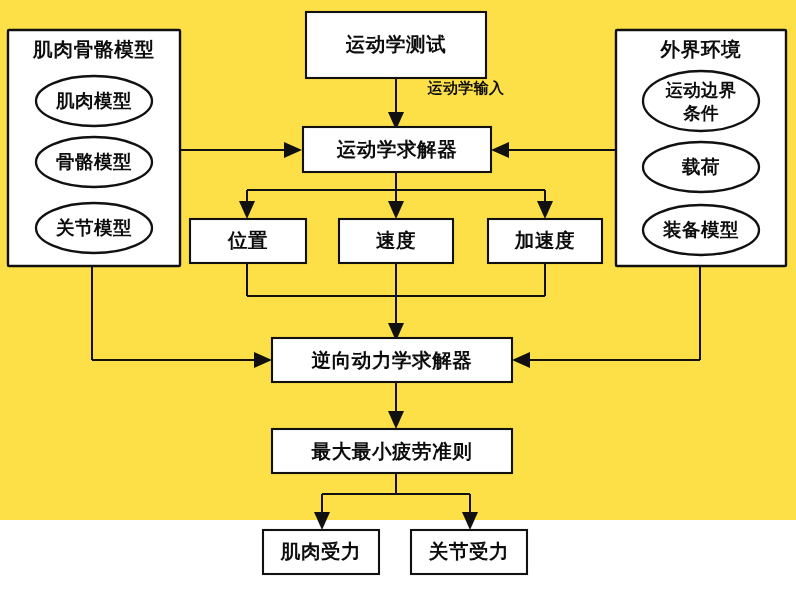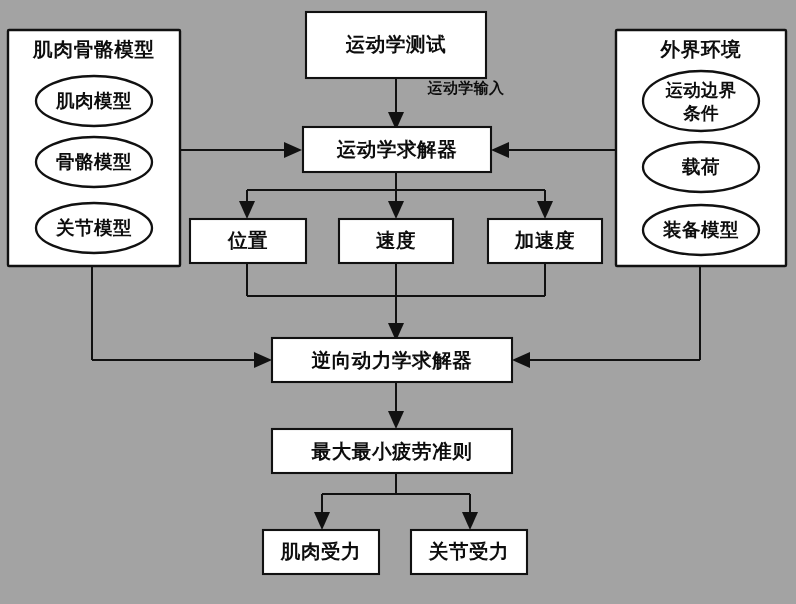--- a/index.html
+++ b/index.html
@@ -9,22 +9,22 @@
   }
   body {
     width: 796px;
     height: 604px;
     overflow: hidden;
     font-family: "DejaVu Sans", "Liberation Sans", sans-serif;
   }
   #diagram-root {
     position: relative;
     width: 796px;
-    height: 604px;
-    background: #a3a3a3;
+    height: 520px;
+    background: #fde047;
   }
   svg.flow {
     display: block;
     width: 796px;
     height: 604px;
   }
   .box {
     fill: #ffffff;
     stroke: #111111;
     stroke-width: 2.1;

